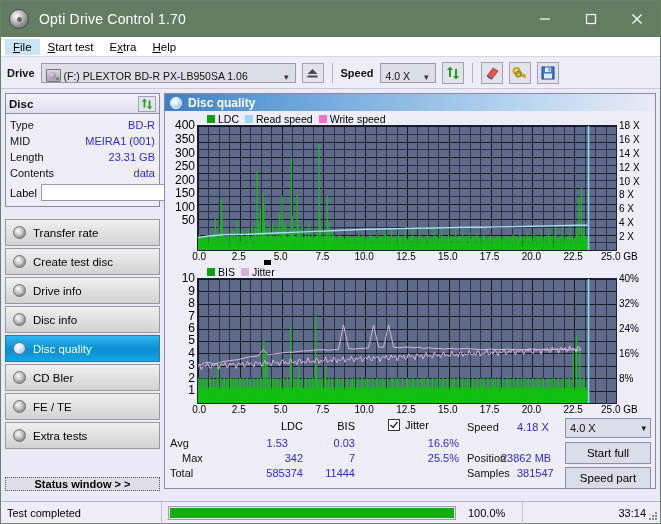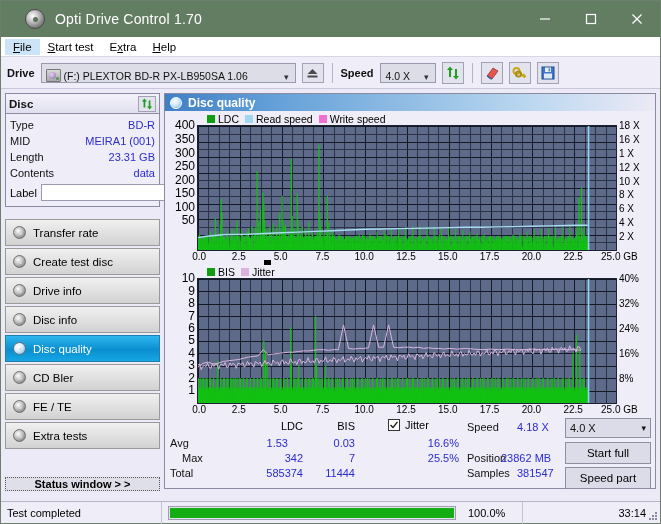--- a/index.html
+++ b/index.html
@@ -8,21 +8,21 @@
     font-family:"Liberation Sans", sans-serif;
     font-size:11px;
     background:#eceaf6;
     overflow:hidden;
   }
   #app { width:661px; height:524px; position:relative; background:#eceaf6; border:1px solid #6c7f6c; }
 
   
   .titlebar{
     height:36px; background:#637d63; display:flex; align-items:center;
-    padding-left:24px; position:relative;
+    padding-left:8px; position:relative;
   }
   .title-icon{
     width:20px;height:20px;border-radius:50%;
     background:radial-gradient(circle at 38% 35%, #fff 0%, #cfcfcf 28%, #9a9a9a 55%, #6d6d6d 80%);
     border:1px solid #4a4a4a; position:relative;
   }
   .title-icon:after{content:"";position:absolute;left:7px;top:7px;width:5px;height:5px;border-radius:50%;background:#5d6f5d;}
   .title-text{ color:#fff; font-size:14px; margin-left:10px; letter-spacing:.2px;}
   .winbtns{ position:absolute; right:0; top:0; height:36px; display:flex; }
   .winbtn{ width:46px;height:36px; display:flex;align-items:center;justify-content:center; color:#fff; font-size:14px;}
@@ -1170,21 +1170,21 @@
                   <rect x="387.62812" y="119.57845086653057" width="1" height="4.421549133469426" fill="#12c112"></rect>
                   <rect x="388.27741333333336" y="110.24810579438756" width="1" height="13.751894205612444" fill="#12c112"></rect>
                   <rect x="388.9267066666667" y="116.6738078491812" width="1" height="7.326192150818798" fill="#12c112"></rect>
                   <path d="M0.0 111.6 L8.4 110.2 L16.7 109.5 L25.1 108.8 L33.4 108.5 L50.2 108.2 L66.9 107.5 L83.6 106.8 L100.3 106.1 L117.0 105.4 L133.8 104.7 L150.5 104.0 L167.2 103.3 L183.9 103.0 L200.6 102.6 L217.4 102.3 L234.1 102.0 L250.8 101.6 L267.5 101.3 L284.2 101.3 L301.0 100.9 L317.7 100.6 L334.4 100.2 L351.1 99.9 L367.8 99.5 L381.2 99.2 L389.6 99.2 " fill="none" stroke="#a8ddf2" stroke-width="1.4"></path>
                   <rect x="389.74319999999994" y="0" width="1.6" height="124" fill="#8fd6f0"></rect>
                 </svg>
               </div>
             <div class="yaxis2" id="top-y2" style="height: 124px;">
                 <span class="tk" style="top: 0px;">18 X</span>
                 <span class="tk" style="top: 13.7778px;">16 X</span>
-                <span class="tk" style="top: 27.5556px;">1 X</span>
+                <span class="tk" style="top: 27.5556px;">14 X</span>
                 <span class="tk" style="top: 41.3333px;">12 X</span>
                 <span class="tk" style="top: 55.1111px;">10 X</span>
                 <span class="tk" style="top: 68.8889px;">8 X</span>
                 <span class="tk" style="top: 82.6667px;">6 X</span>
                 <span class="tk" style="top: 96.4444px;">4 X</span>
                 <span class="tk" style="top: 110.222px;">2 X</span>
               </div>
           </div>
           <div class="xaxis" id="top-x">
               <span class="tk" style="left: 0px; transform: translateX(-35%);">0.0</span>

